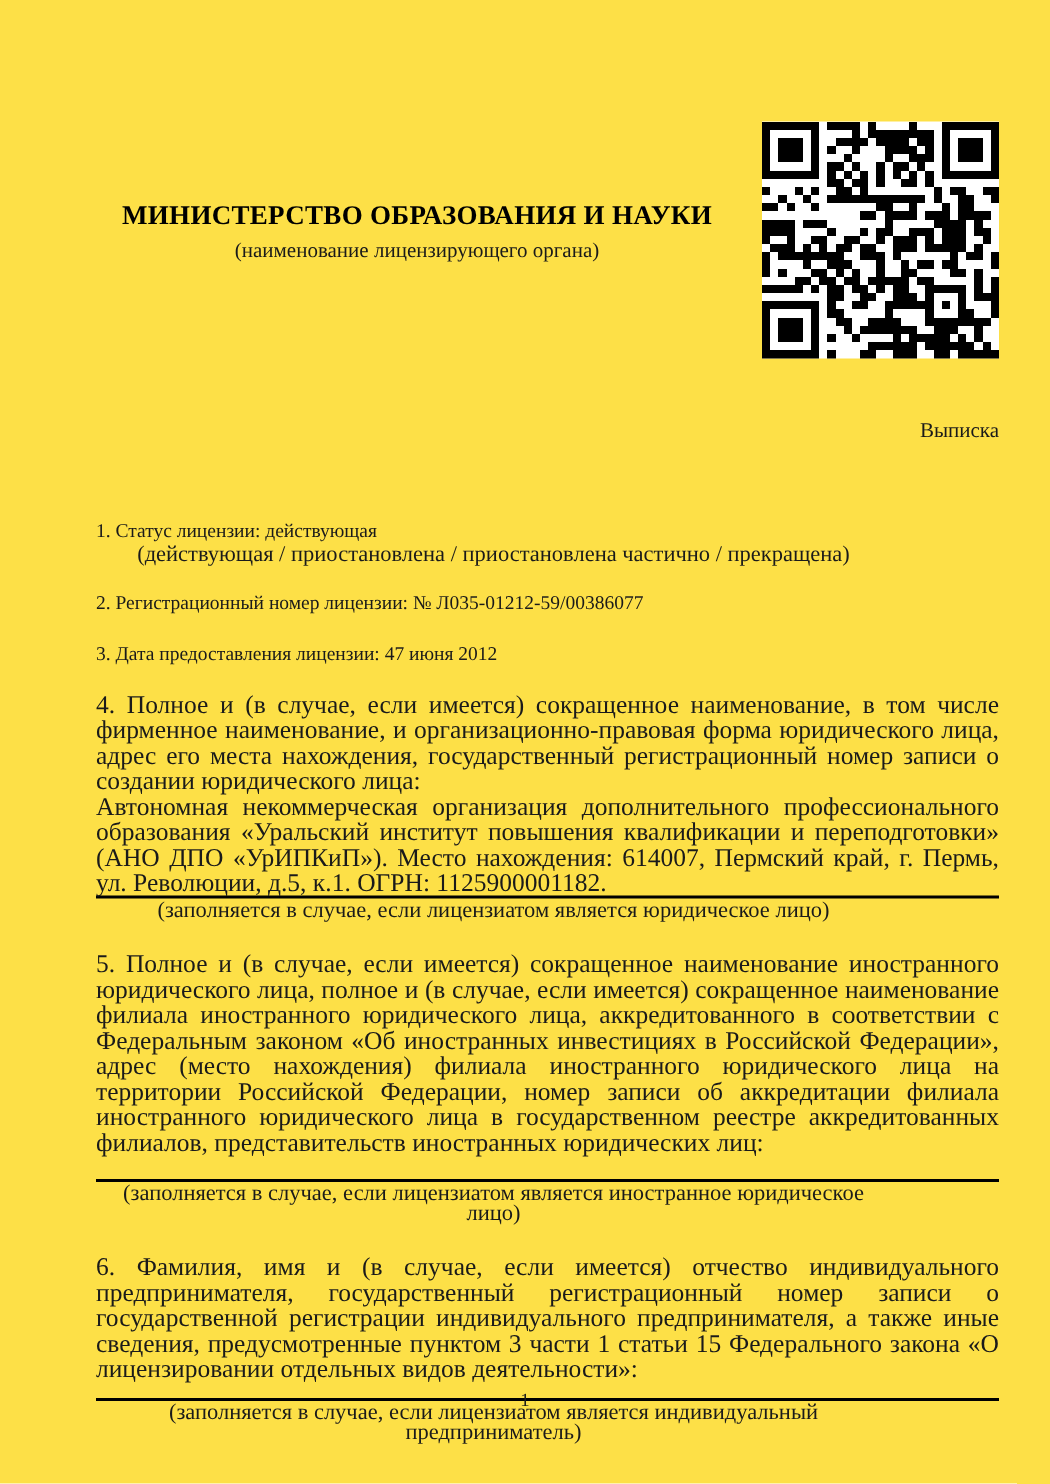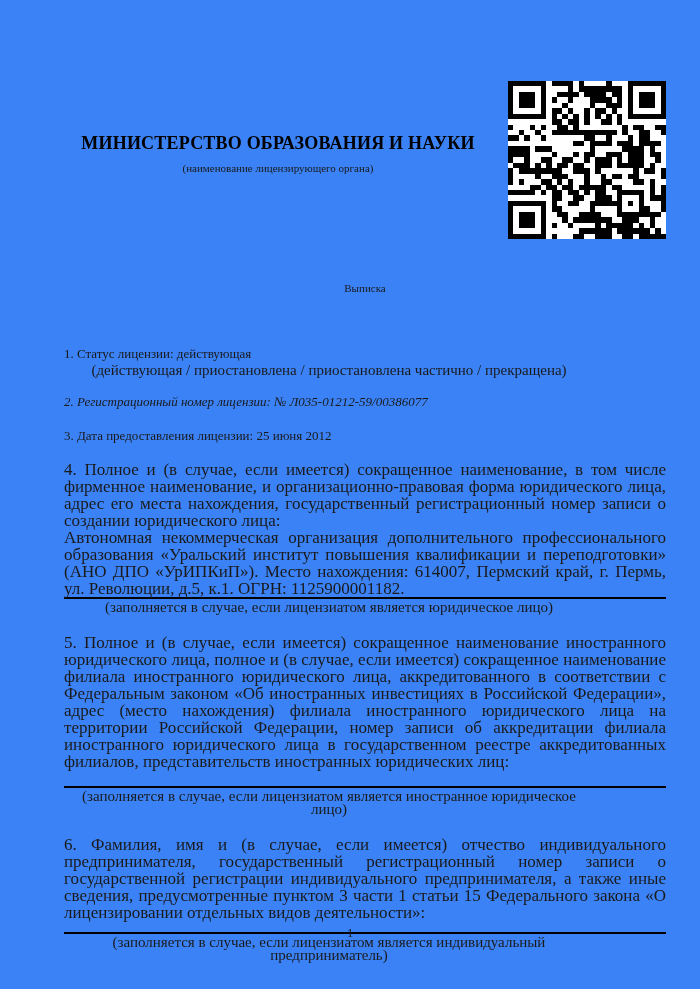--- a/index.html
+++ b/index.html
@@ -3,21 +3,21 @@
 <meta charset="utf-8">
 <style>
   * { margin: 0; padding: 0; box-sizing: border-box; }
   html, body { background: #ffffff; }
   body { font-family: "Liberation Serif", "DejaVu Serif", serif; color: #1a1a1a; }
 
   .page {
     position: relative;
     width: 700px;
     height: 989px;
-    background: #3b82f6;
+    background: #fde047;
     overflow: hidden;
   }
 
   .content {
     position: absolute;
     left: 64px;
     right: 34px;
     top: 0;
   }
 
@@ -29,39 +29,39 @@
   }
   .ministry-name {
     font-size: 18px;
     line-height: 26px;
     font-weight: bold;
     color: #000;
     letter-spacing: 0.2px;
   }
   .ministry-caption {
     margin-top: 5px;
-    font-size: 11px;
+    font-size: 14px;
     line-height: 14px;
   }
 
   .qr {
     position: absolute;
     top: 81px;
     right: 34px;
     width: 158px;
     height: 158px;
     background: #fff;
   }
   .qr svg { display: block; width: 100%; height: 100%; shape-rendering: crispEdges; }
 
   
   .doc-title {
     margin-top: 104px;
-    text-align: center;
-    font-size: 11px;
+    text-align: right;
+    font-size: 14px;
     line-height: 18px;
   }
 
   
   .items { margin-top: 48px; }
   .item-text {
     font-size: 17px;
     line-height: 17px;
     text-align: justify;
   }
@@ -75,21 +75,21 @@
     font-size: 15px;
     line-height: 13px;
     margin-top: 2px;
   }
   .rule {
     border-top: 2px solid #000;
     width: 100%;
     height: 0;
   }
   .mt-item { margin-top: 17px; }
-  .mt-item1 { margin-top: 16px; font-style: italic; }
+  .mt-item1 { margin-top: 16px; }
   .mt-item-lg { margin-top: 20px; }
   .rule-gap-5 { margin-top: 16px; }
   .rule-gap-6 { margin-top: 11px; }
   .mt-item7 { margin-top: 27px; font-family: Liberation Serif, serif; }
 
   .page-number {
     position: absolute;
     top: 926px;
     left: 0;
     width: 100%;
@@ -563,21 +563,21 @@
 
     <div class="items">
 
       <div>
         <div class="item-single">1. Статус лицензии: действующая</div>
         <div class="sub-caption">(действующая / приостановлена / приостановлена частично / прекращена)</div>
       </div>
 
       <div class="item-single mt-item1">2. Регистрационный номер лицензии: № Л035-01212-59/00386077</div>
 
-      <div class="item-single mt-item">3. Дата предоставления лицензии: 25 июня 2012</div>
+      <div class="item-single mt-item">3. Дата предоставления лицензии: 47 июня 2012</div>
 
       <div class="mt-item">
         <div class="item-text">4. Полное и (в случае, если имеется) сокращенное наименование, в том числе фирменное наименование, и организационно-правовая форма юридического лица, адрес его места нахождения, государственный регистрационный номер записи о создании юридического лица:</div>
         <div class="item-text">Автономная некоммерческая организация дополнительного профессионального образования «Уральский институт повышения квалификации и переподготовки» (АНО ДПО «УрИПКиП»). Место нахождения: 614007, Пермский край, г. Пермь, ул. Революции, д.5, к.1. ОГРН: 1125900001182.</div>
         <div class="rule"></div>
         <div class="sub-caption">(заполняется в случае, если лицензиатом является юридическое лицо)</div>
       </div>
 
       <div class="mt-item-lg">
         <div class="item-text">5. Полное и (в случае, если имеется) сокращенное наименование иностранного юридического лица, полное и (в случае, если имеется) сокращенное наименование филиала иностранного юридического лица, аккредитованного в соответствии с Федеральным законом «Об иностранных инвестициях в Российской Федерации», адрес (место нахождения) филиала иностранного юридического лица на территории Российской Федерации, номер записи об аккредитации филиала иностранного юридического лица в государственном реестре аккредитованных филиалов, представительств иностранных юридических лиц:</div>

